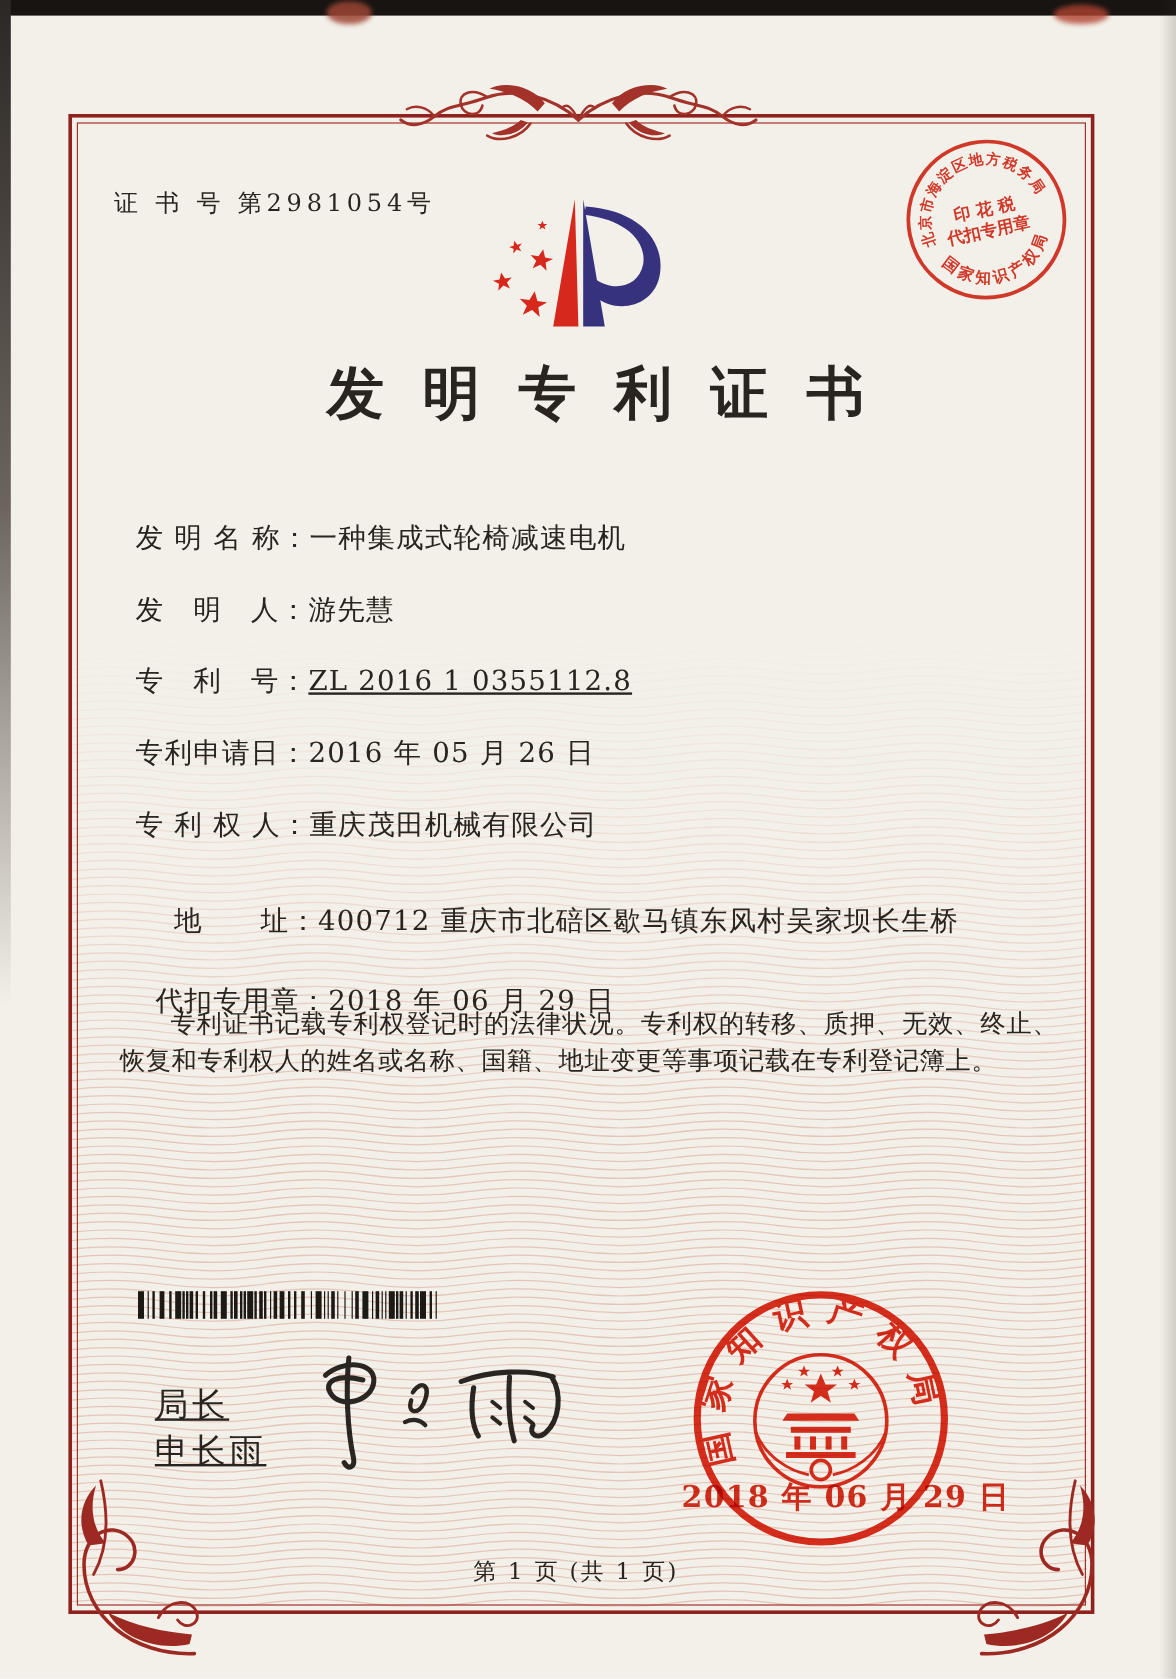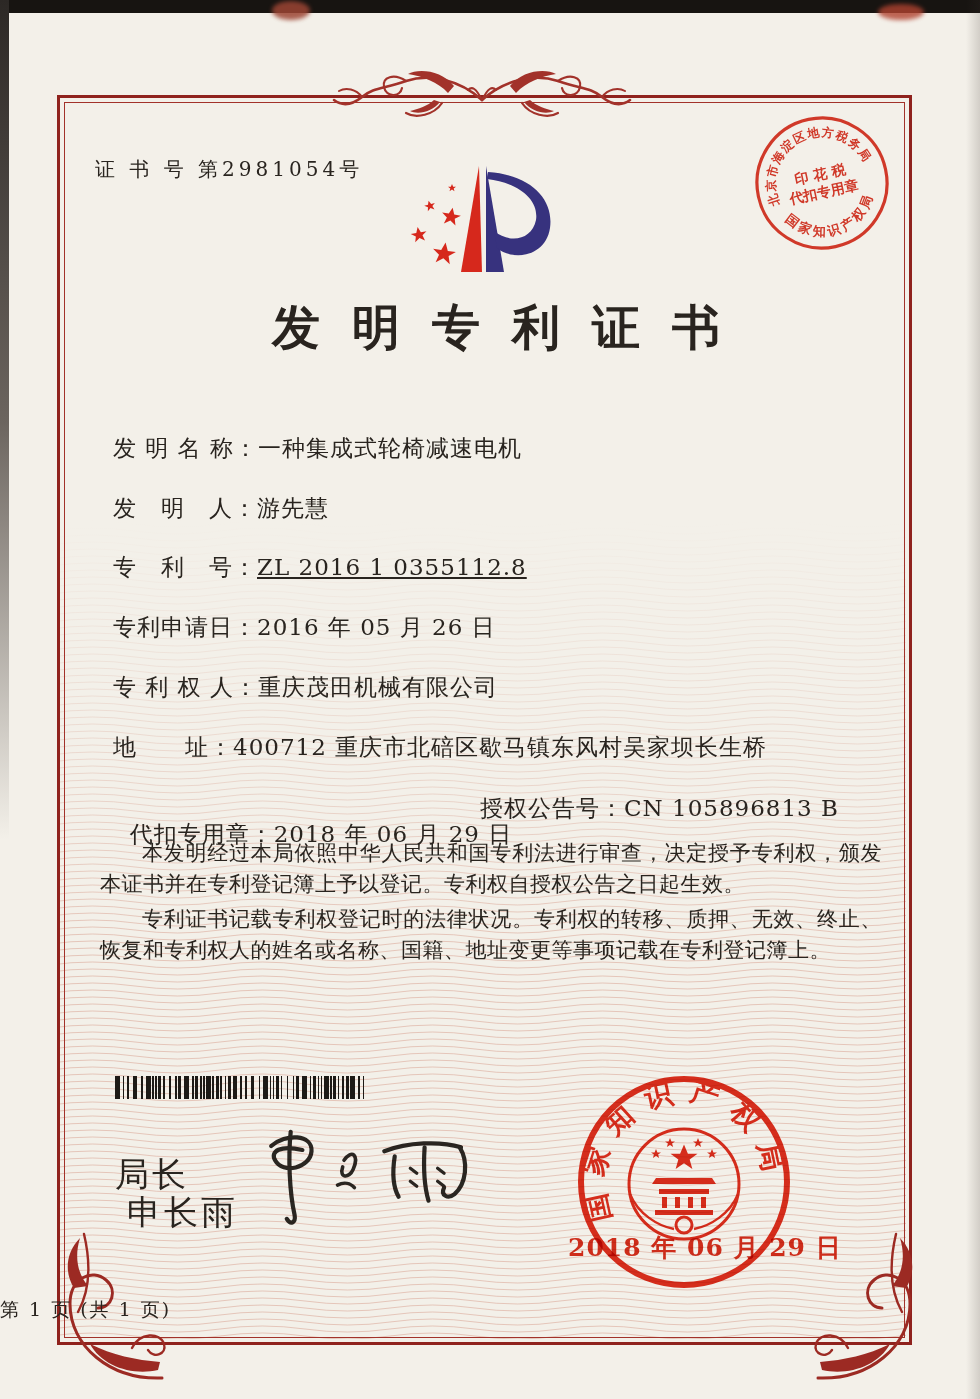--- a/index.html
+++ b/index.html
@@ -23,22 +23,22 @@
   
   .certno{left:95px;top:156px;font-size:20px;letter-spacing:4px;white-space:pre;z-index:4;}
   .title{left:0;top:296px;width:960px;text-align:center;font-size:48px;font-weight:bold;
      letter-spacing:32px;padding-left:32px;z-index:4;font-family:"DejaVu Serif","Liberation Serif",serif;}
   .frow{left:113px;font-size:23px;white-space:pre;z-index:4;letter-spacing:1px;}
   .frow .lab{display:inline-block;}
   .grant2{position:absolute;left:367px;top:0;white-space:pre;}
   .bodytext{left:100px;top:838px;width:782px;z-index:4;font-size:21px;line-height:31px;
      text-align:justify;}
   .bodytext p{margin:0 0 4px 0;text-indent:2em;letter-spacing:.5px;}
-  .director{left:115px;font-size:34px;letter-spacing:3px;z-index:4;}
-  .footer{left:0;top:1297px;width:960px;text-align:left;font-size:19px;letter-spacing:2px;z-index:4;}
+  .director{left:129px;font-size:28px;letter-spacing:3px;z-index:4;text-decoration:underline;}
+  .footer{left:0;top:1297px;width:960px;text-align:center;font-size:19px;letter-spacing:2px;z-index:4;}
   .barcode{left:115px;top:1076px;width:256px;height:23px;z-index:4;font-size:0;}
   .barcode span{display:inline-block;height:100%;background:#1d1a16;vertical-align:top;}
   .stamp{mix-blend-mode:multiply;z-index:6;}
   .sealdate{left:568px;top:1231px;width:240px;text-align:center;font-size:25px;color:#d8301d;
      letter-spacing:1px;z-index:7;mix-blend-mode:multiply;white-space:pre;font-weight:bold;}
   svg{display:block;}
 </style>
 </head>
 <body>
 
@@ -119,36 +119,34 @@
   </g>
 </svg>
 
 <div class="abs title">发明专利证书</div>
 
 <div class="abs frow" style="top:433px;"><span class="lab">发 明 名 称：</span><span>一种集成式轮椅减速电机</span></div>
 <div class="abs frow" style="top:493px;"><span class="lab">发　明　人：</span><span>游先慧</span></div>
 <div class="abs frow" style="top:552px;text-decoration:underline;"><span class="lab">专　利　号：</span><span>ZL 2016 1 0355112.8</span></div>
 <div class="abs frow" style="top:612px;"><span class="lab">专利申请日：</span><span>2016 年 05 月 26 日</span></div>
 <div class="abs frow" style="top:672px;"><span class="lab">专 利 权 人：</span><span>重庆茂田机械有限公司</span></div>
-<div class="abs frow" style="top:732px;"><span class="lab">地　　址：</span><span>400712 重庆市北碚区歇马镇东风村吴家坝长生桥</span></div>
+<div class="abs frow" style="top:752px;margin-left:32px;"><span class="lab">地　　址：</span><span>400712 重庆市北碚区歇马镇东风村吴家坝长生桥</span></div>
 
 <div class="abs frow" style="top:793px;width:800px;">
   <span class="lab">代扣专用章：</span><span>2018 年 06 月 29 日</span>
-  <span class="grant2"><span>授权公告号：</span><span>CN 105896813 B</span></span>
 </div>
 
 <div class="abs bodytext">
-  <p>本发明经过本局依照中华人民共和国专利法进行审查，决定授予专利权，颁发本证书并在专利登记簿上予以登记。专利权自授权公告之日起生效。</p>
   <p>专利证书记载专利权登记时的法律状况。专利权的转移、质押、无效、终止、恢复和专利权人的姓名或名称、国籍、地址变更等事项记载在专利登记簿上。</p>
 </div>
 
 <div class="abs barcode" id="barcode"><span style="width:4.800000000000001px;margin-right:3px"></span><span style="width:1.6px;margin-right:3px"></span><span style="width:1.6px;margin-right:4.5px"></span><span style="width:3.2px;margin-right:4.5px"></span><span style="width:1.6px;margin-right:3px"></span><span style="width:4.800000000000001px;margin-right:1.5px"></span><span style="width:1.6px;margin-right:1.5px"></span><span style="width:1.6px;margin-right:1.5px"></span><span style="width:3.2px;margin-right:1.5px"></span><span style="width:1.6px;margin-right:4.5px"></span><span style="width:1.6px;margin-right:4.5px"></span><span style="width:1.6px;margin-right:1.5px"></span><span style="width:3.2px;margin-right:3px"></span><span style="width:4.800000000000001px;margin-right:3px"></span><span style="width:1.6px;margin-right:1.5px"></span><span style="width:3.2px;margin-right:1.5px"></span><span style="width:1.6px;margin-right:1.5px"></span><span style="width:1.6px;margin-right:1.5px"></span><span style="width:4.800000000000001px;margin-right:1.5px"></span><span style="width:1.6px;margin-right:1.5px"></span><span style="width:3.2px;margin-right:1.5px"></span><span style="width:1.6px;margin-right:3px"></span><span style="width:1.6px;margin-right:1.5px"></span><span style="width:3.2px;margin-right:1.5px"></span><span style="width:4.800000000000001px;margin-right:3px"></span><span style="width:1.6px;margin-right:3px"></span><span style="width:1.6px;margin-right:4.5px"></span><span style="width:3.2px;margin-right:4.5px"></span><span style="width:1.6px;margin-right:3px"></span><span style="width:4.800000000000001px;margin-right:1.5px"></span><span style="width:1.6px;margin-right:1.5px"></span><span style="width:1.6px;margin-right:1.5px"></span><span style="width:3.2px;margin-right:1.5px"></span><span style="width:1.6px;margin-right:4.5px"></span><span style="width:1.6px;margin-right:4.5px"></span><span style="width:1.6px;margin-right:1.5px"></span><span style="width:3.2px;margin-right:3px"></span><span style="width:4.800000000000001px;margin-right:3px"></span><span style="width:1.6px;margin-right:1.5px"></span><span style="width:3.2px;margin-right:1.5px"></span><span style="width:1.6px;margin-right:1.5px"></span><span style="width:1.6px;margin-right:1.5px"></span><span style="width:4.800000000000001px;margin-right:1.5px"></span><span style="width:1.6px;margin-right:1.5px"></span><span style="width:3.2px;margin-right:1.5px"></span><span style="width:1.6px;margin-right:3px"></span><span style="width:1.6px;margin-right:1.5px"></span><span style="width:3.2px;margin-right:1.5px"></span><span style="width:4.800000000000001px;margin-right:3px"></span><span style="width:1.6px;margin-right:3px"></span><span style="width:1.6px;margin-right:4.5px"></span></div>
 
 <div class="abs director" style="top:1152px;">局长</div>
-<div class="abs director" style="top:1190px;margin-left:12px;">申长雨</div>
+<div class="abs director" style="top:1190px;">申长雨</div>
 
 <svg class="abs stamp" style="left:240px;top:1118px;" width="260" height="112" viewBox="0 0 400 170">
   <g stroke="#1b1713" fill="none" stroke-width="6.5" stroke-linecap="round" opacity="0.92">
     <path d="M78 20 C74 60 76 112 84 148 C86 160 78 164 72 154"></path>
     <path d="M48 42 C70 22 112 24 110 50 C108 76 66 86 54 64 C46 50 62 40 96 48"></path>
     <path d="M160 64 C172 46 184 56 174 78 C168 92 152 92 158 74" stroke-width="5.5"></path>
     <path d="M150 102 C160 97 170 99 176 106" stroke-width="5.5"></path>
     <path d="M222 50 C258 36 308 34 340 44"></path>
     <path d="M238 58 C234 84 236 106 244 120"></path>
     <path d="M284 44 C282 76 284 106 290 126"></path>

